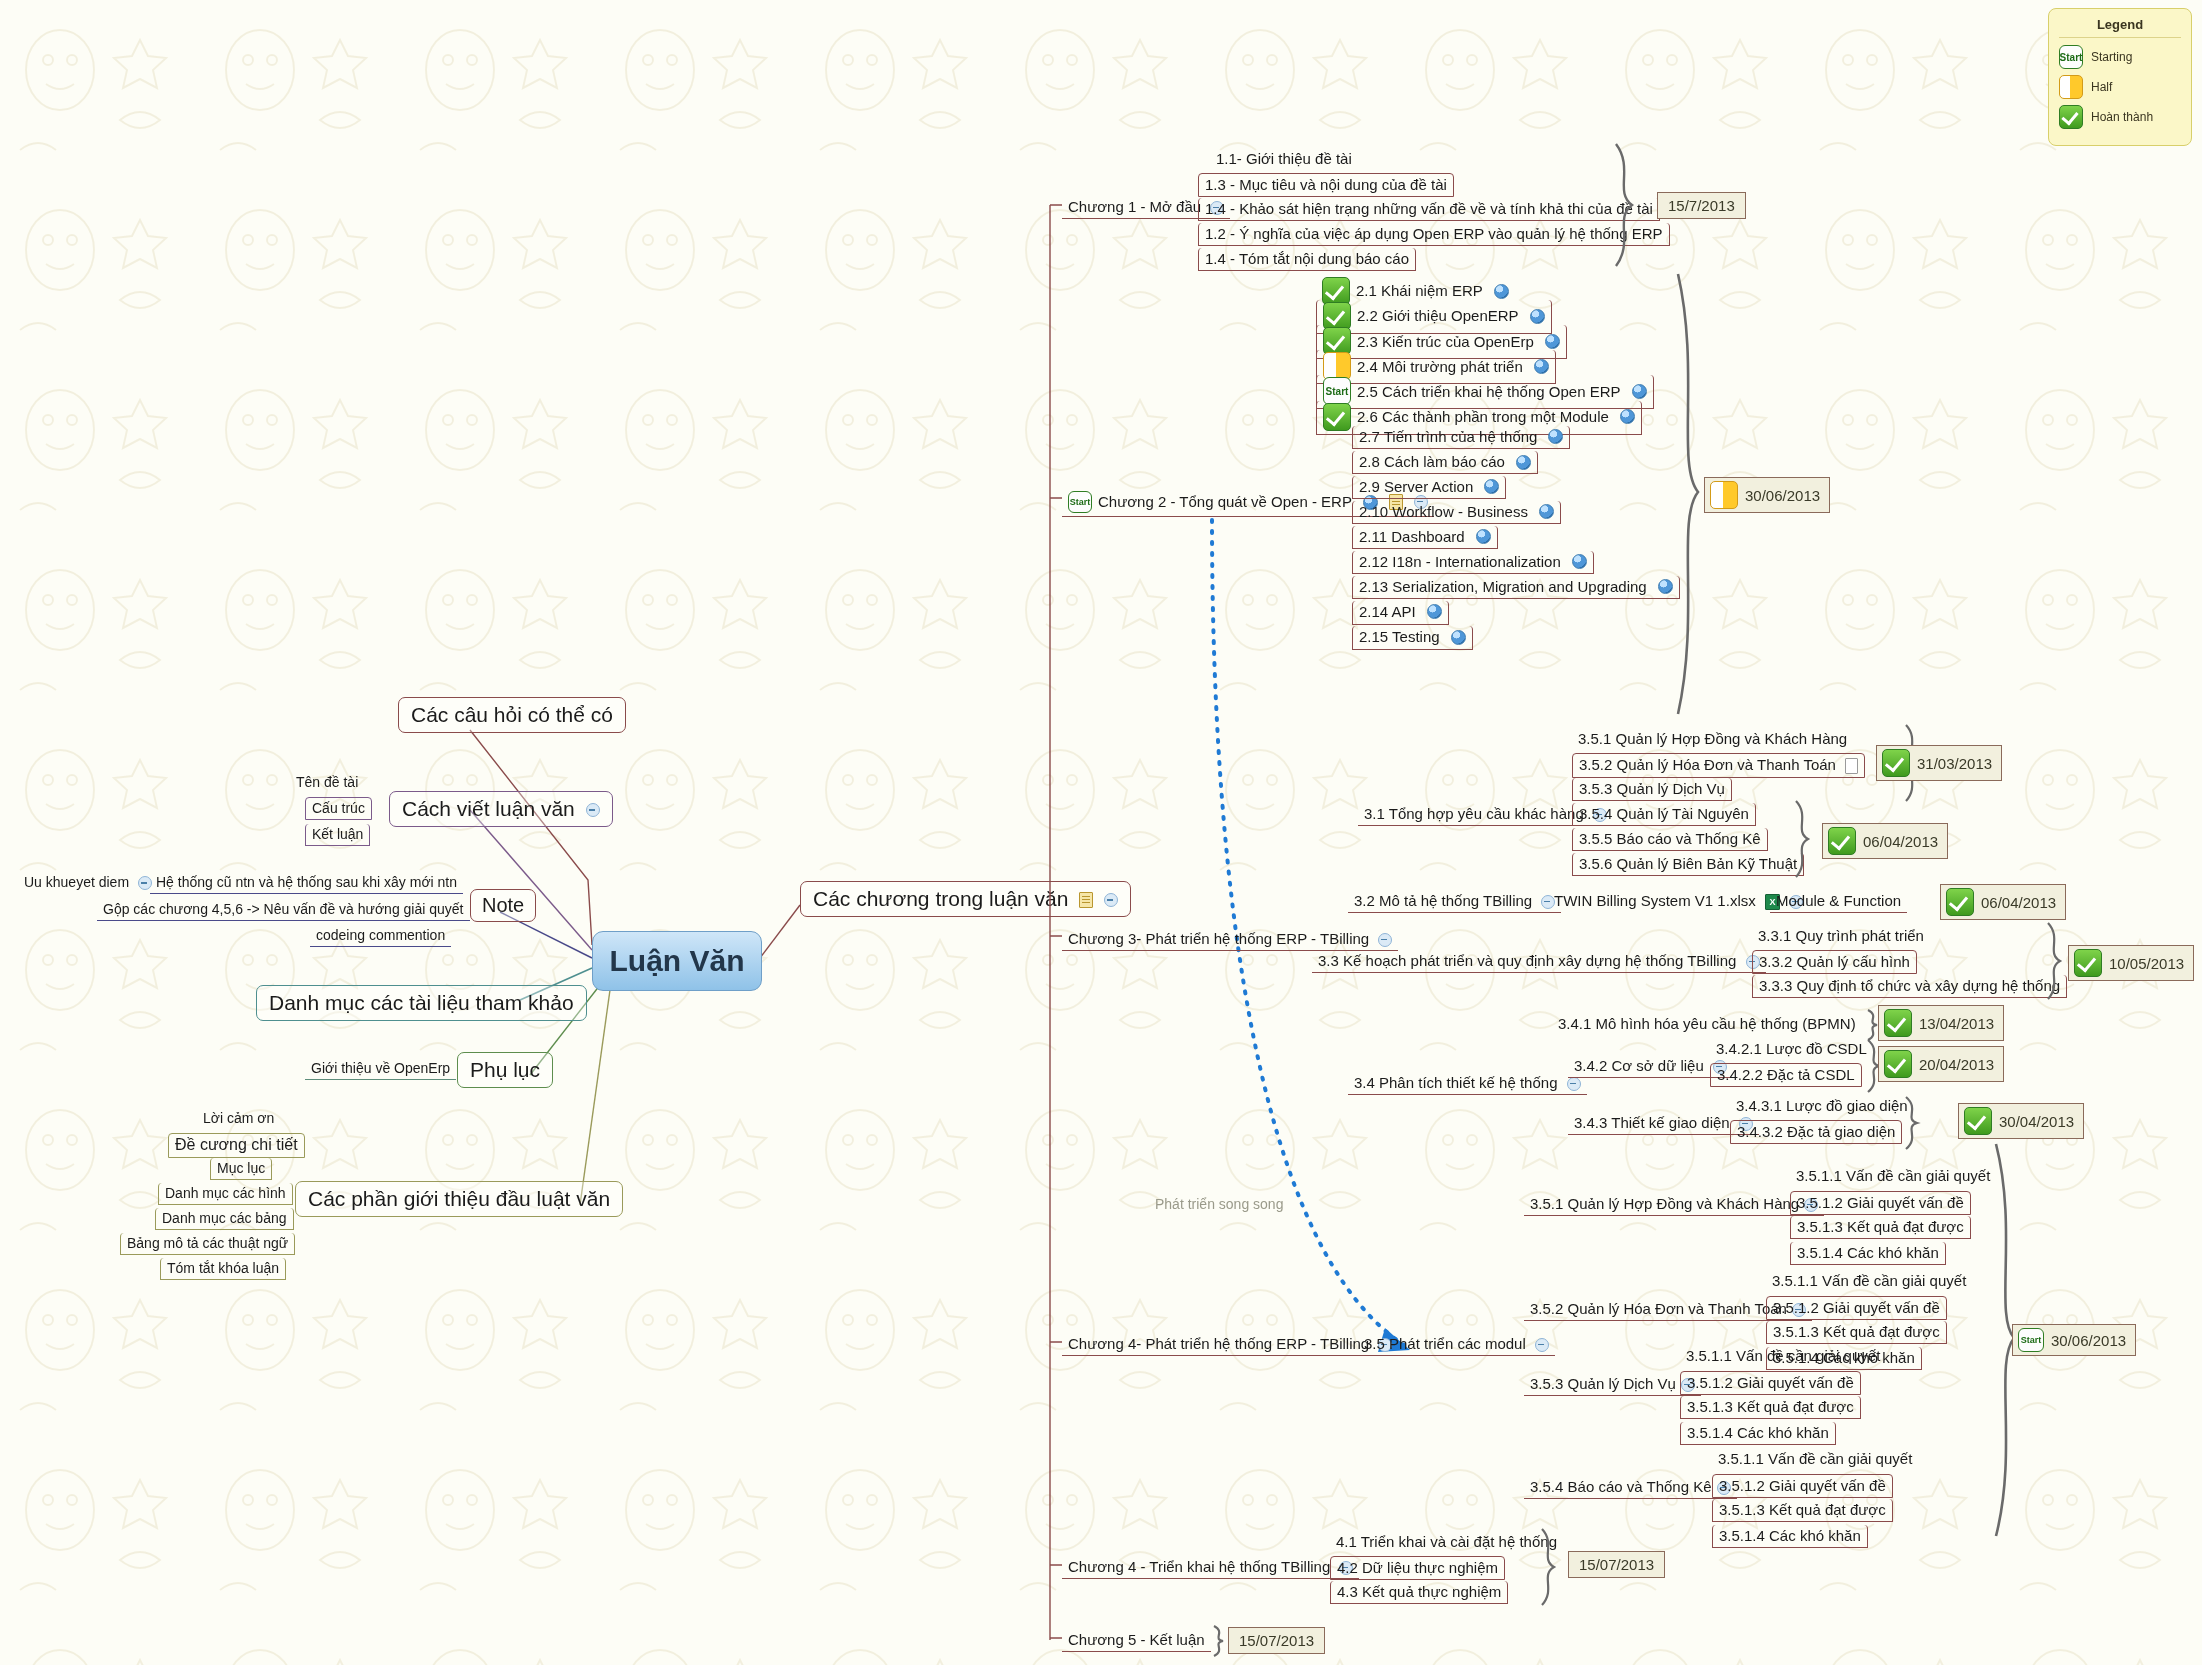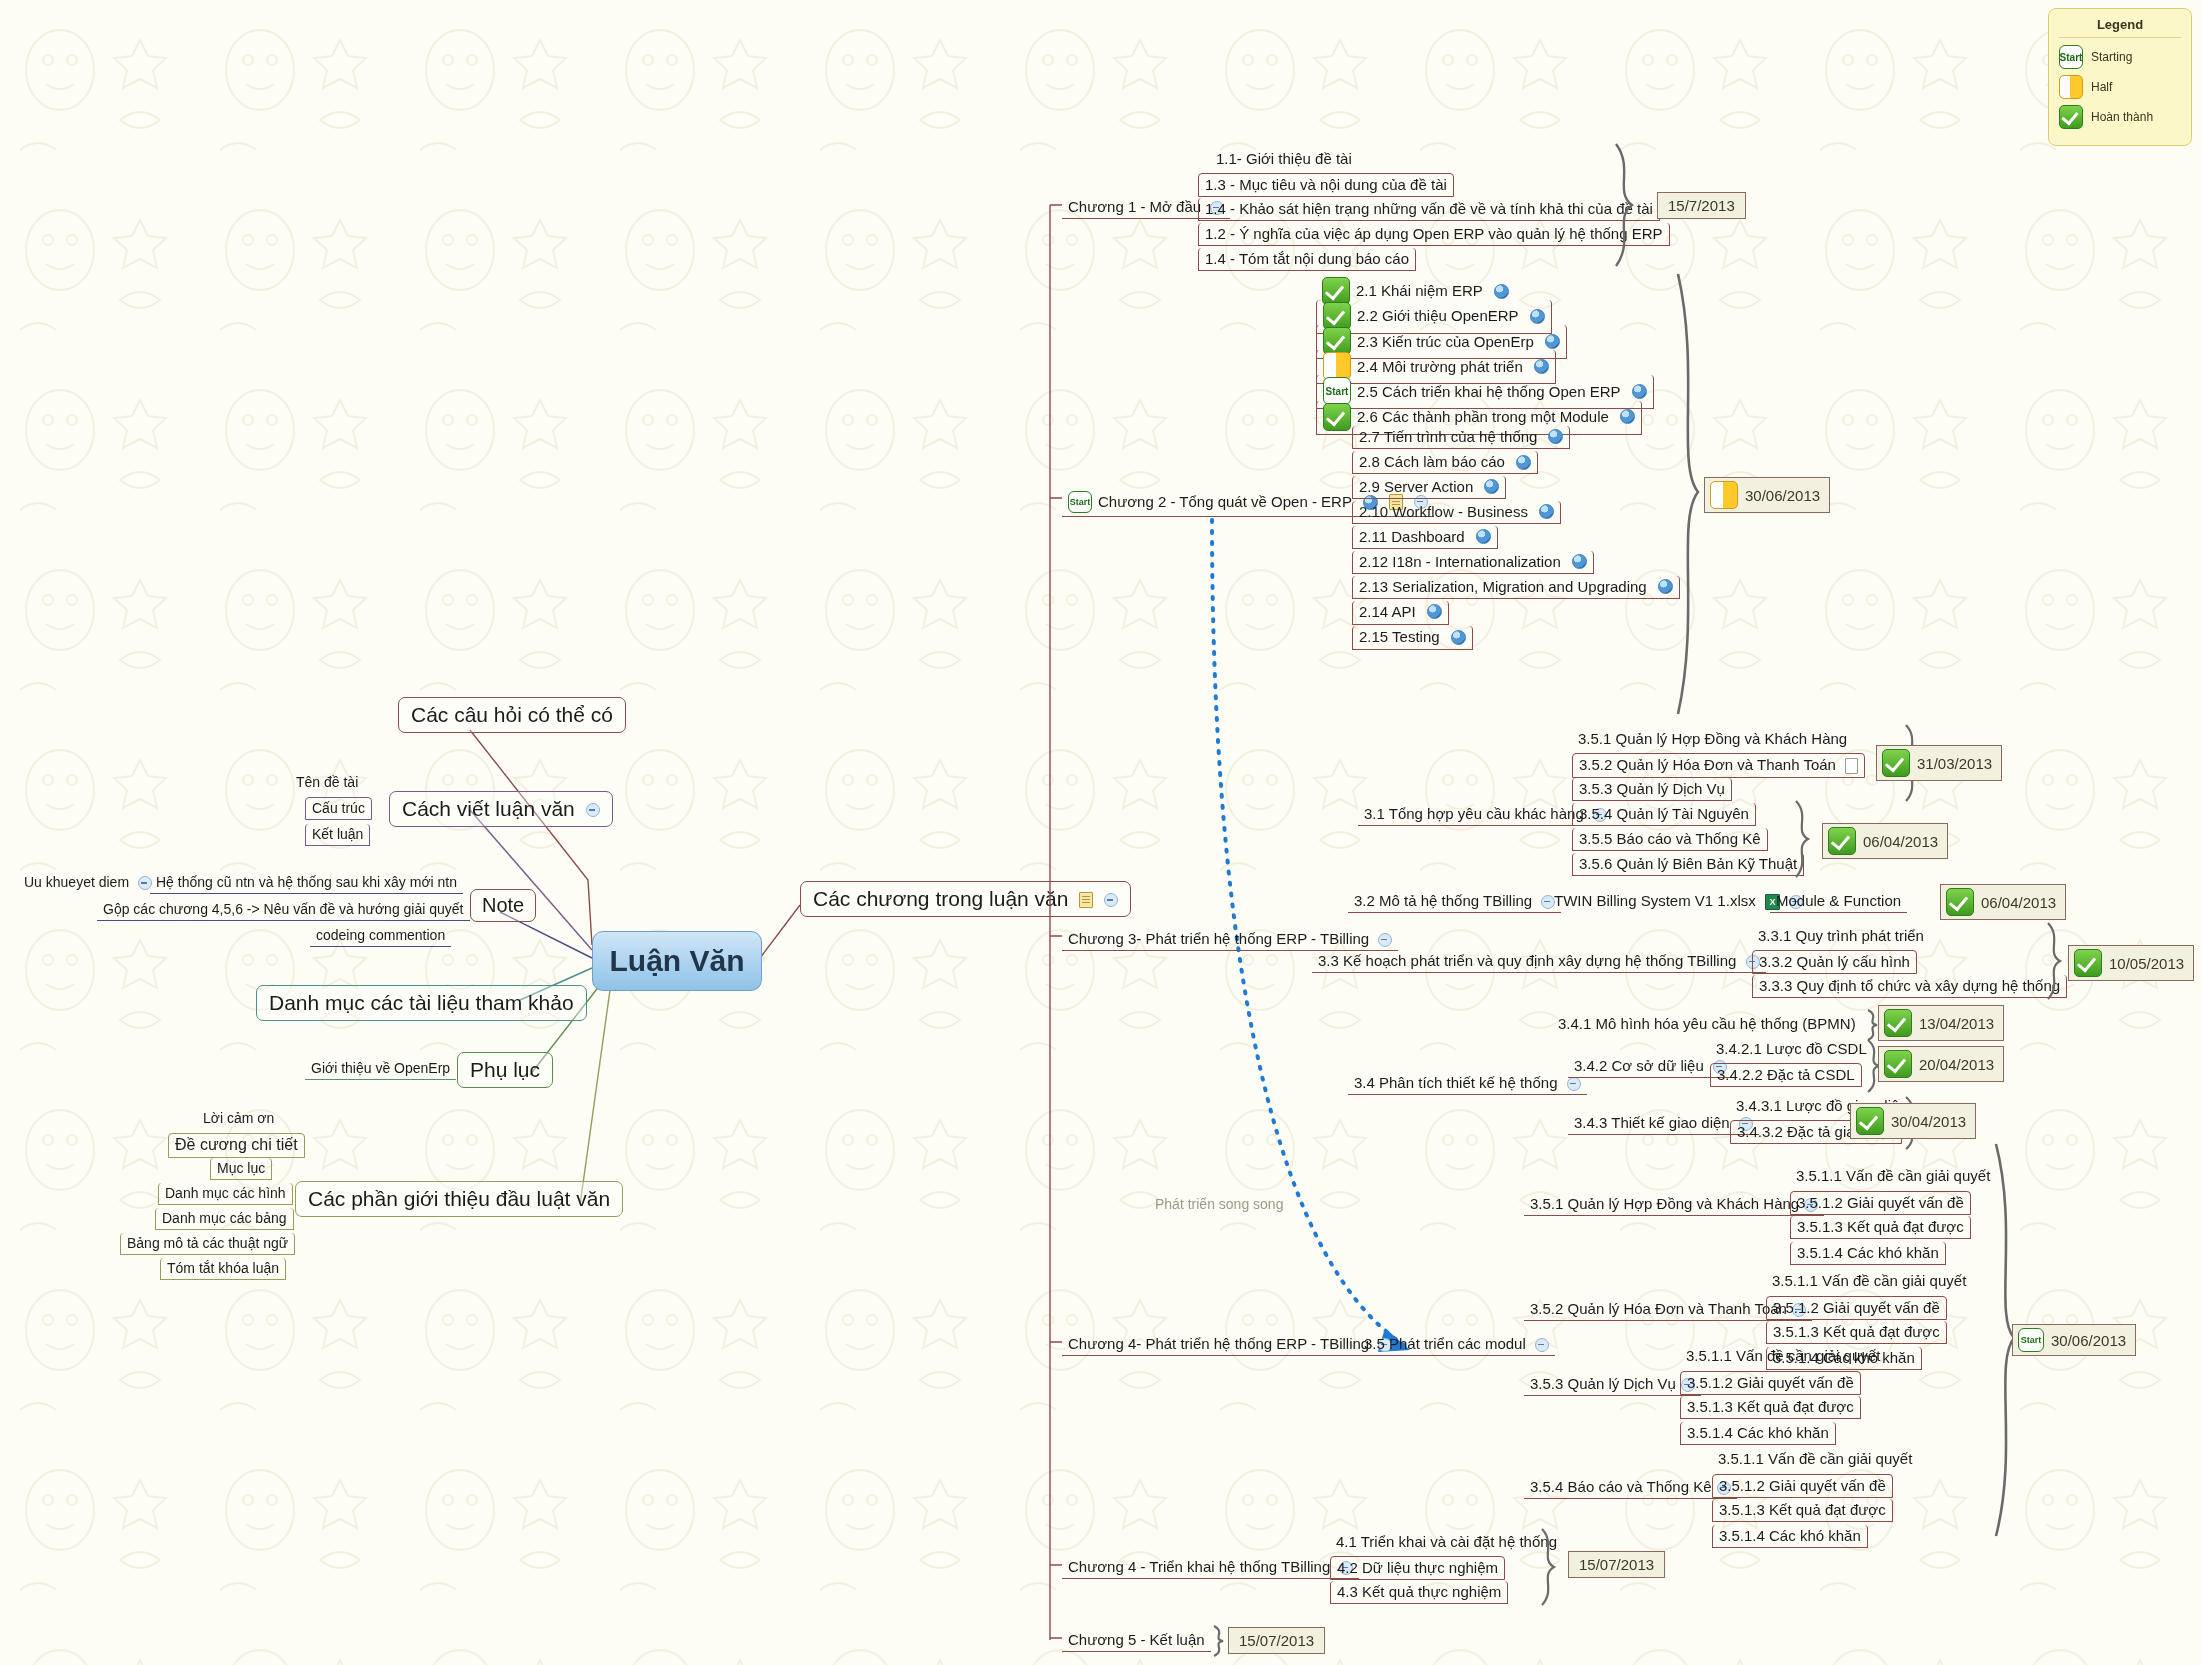--- a/index.html
+++ b/index.html
@@ -468,21 +468,21 @@
 </div>
 <div class="node u" style="left:1730px;top:1095px;border-bottom:none;">
   <span>3.4.3.1 Lược đồ giao diện</span>
 </div>
 <div class="node u box" style="left:1730px;top:1120px;">
   <span>3.4.3.2 Đặc tả giao diện</span>
 </div>
 <svg style="position:absolute;left:1900px;top:1095px;" width="28" height="56">
   <path d="M6 2 C20 14, 4 24, 17 28 C4 32, 20 42, 6 54" fill="none" stroke="#6a6a6a" stroke-width="2.2"></path>
 </svg>
-<div class="chip" style="left:1850px;top:1103px;">
+<div class="chip" style="left:1958px;top:1103px;">
   <span class="ic done"></span>
   <span>30/04/2013</span>
 </div>
 
 <div class="node u" style="left:1062px;top:1333px;">
   <span>Chương 4- Phát triển hệ thống ERP - TBilling</span>
   <span class="collapse"></span>
 </div>
 <div class="node u" style="left:1358px;top:1333px;">
   <span>3.5 Phát triển các modul</span>

